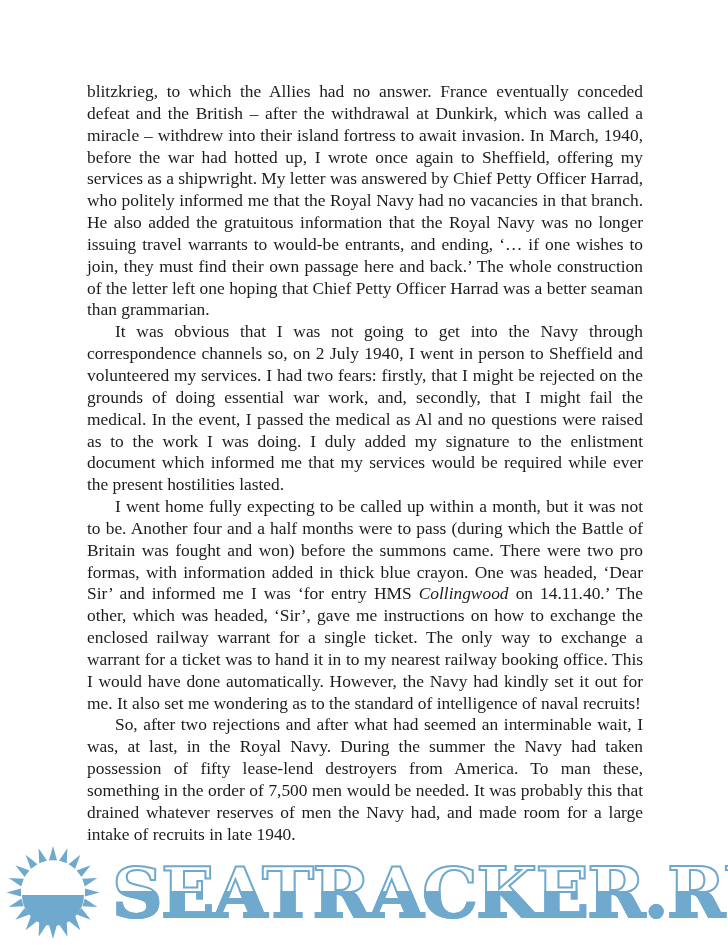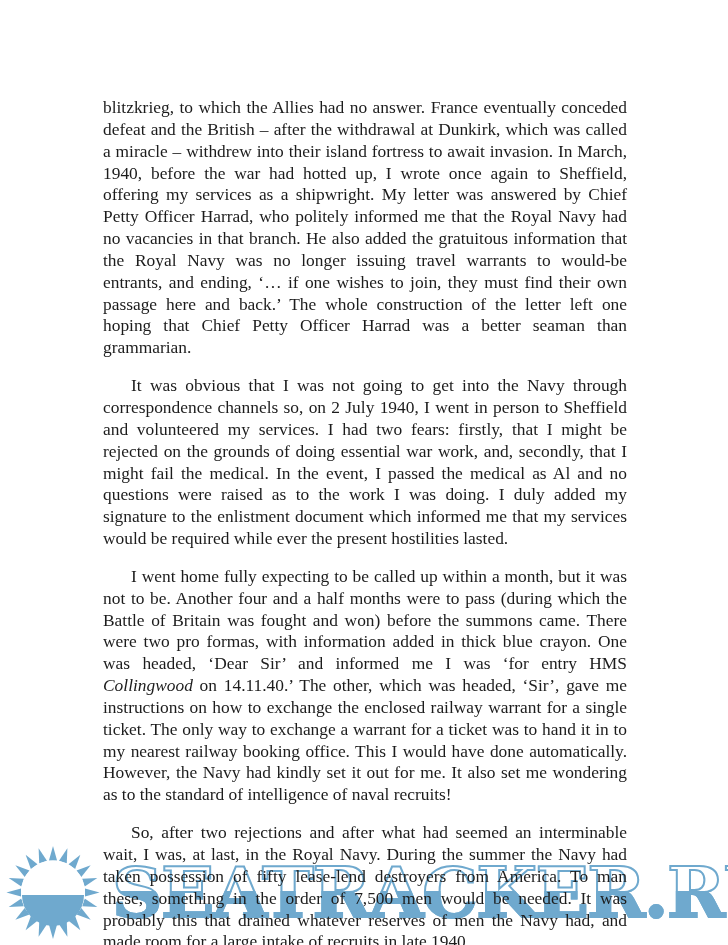--- a/index.html
+++ b/index.html
@@ -11,21 +11,21 @@
   .page { position: absolute; inset: 0; background: #ffffff; }
 
   .text-block {
     position: absolute;
     left: 87px; top: 81px; width: 556px;
     font-size: 17.4px; line-height: 21.85px;
     color: var(--ink, #1c1c1c);
     text-align: justify;
     z-index: 2;
   }
-  .text-block p { margin: 16px; padding: 0; }
+  .text-block p { margin: 0; padding: 0; }
   .text-block p.indent { text-indent: 28px; }
 
   .watermark {
     position: absolute;
     left: 2px; bottom: 4px;
     display: flex; align-items: center;
     z-index: 1;
     color: var(--wm, #6fa9ce);
   }
   .sun { display: block; }

